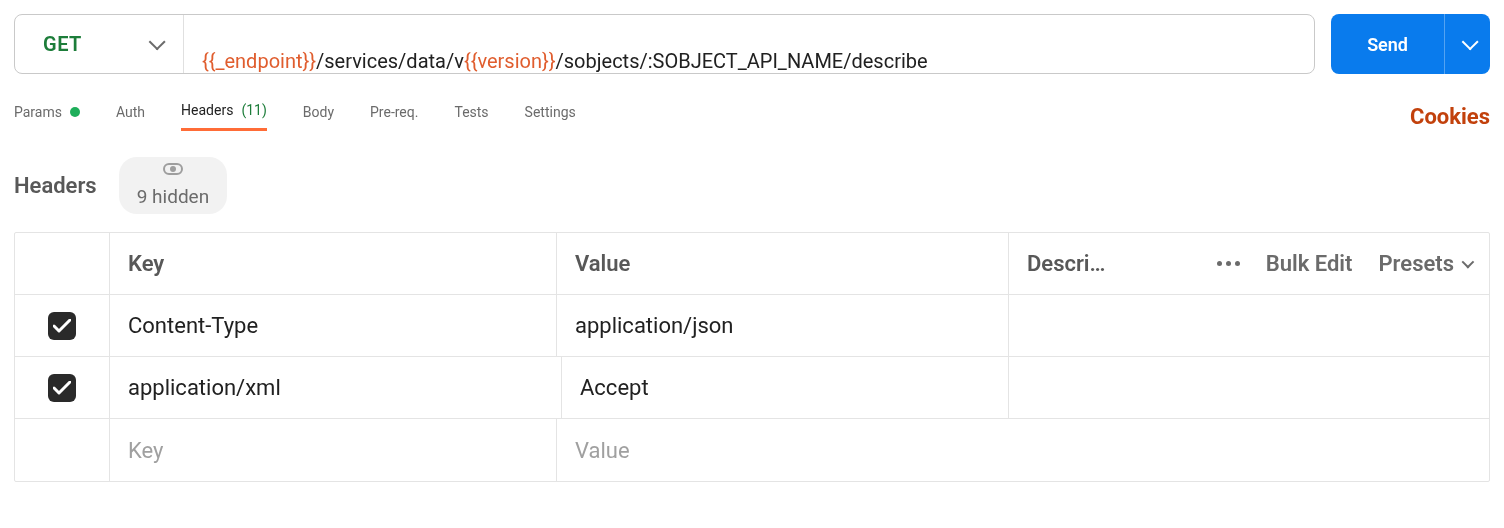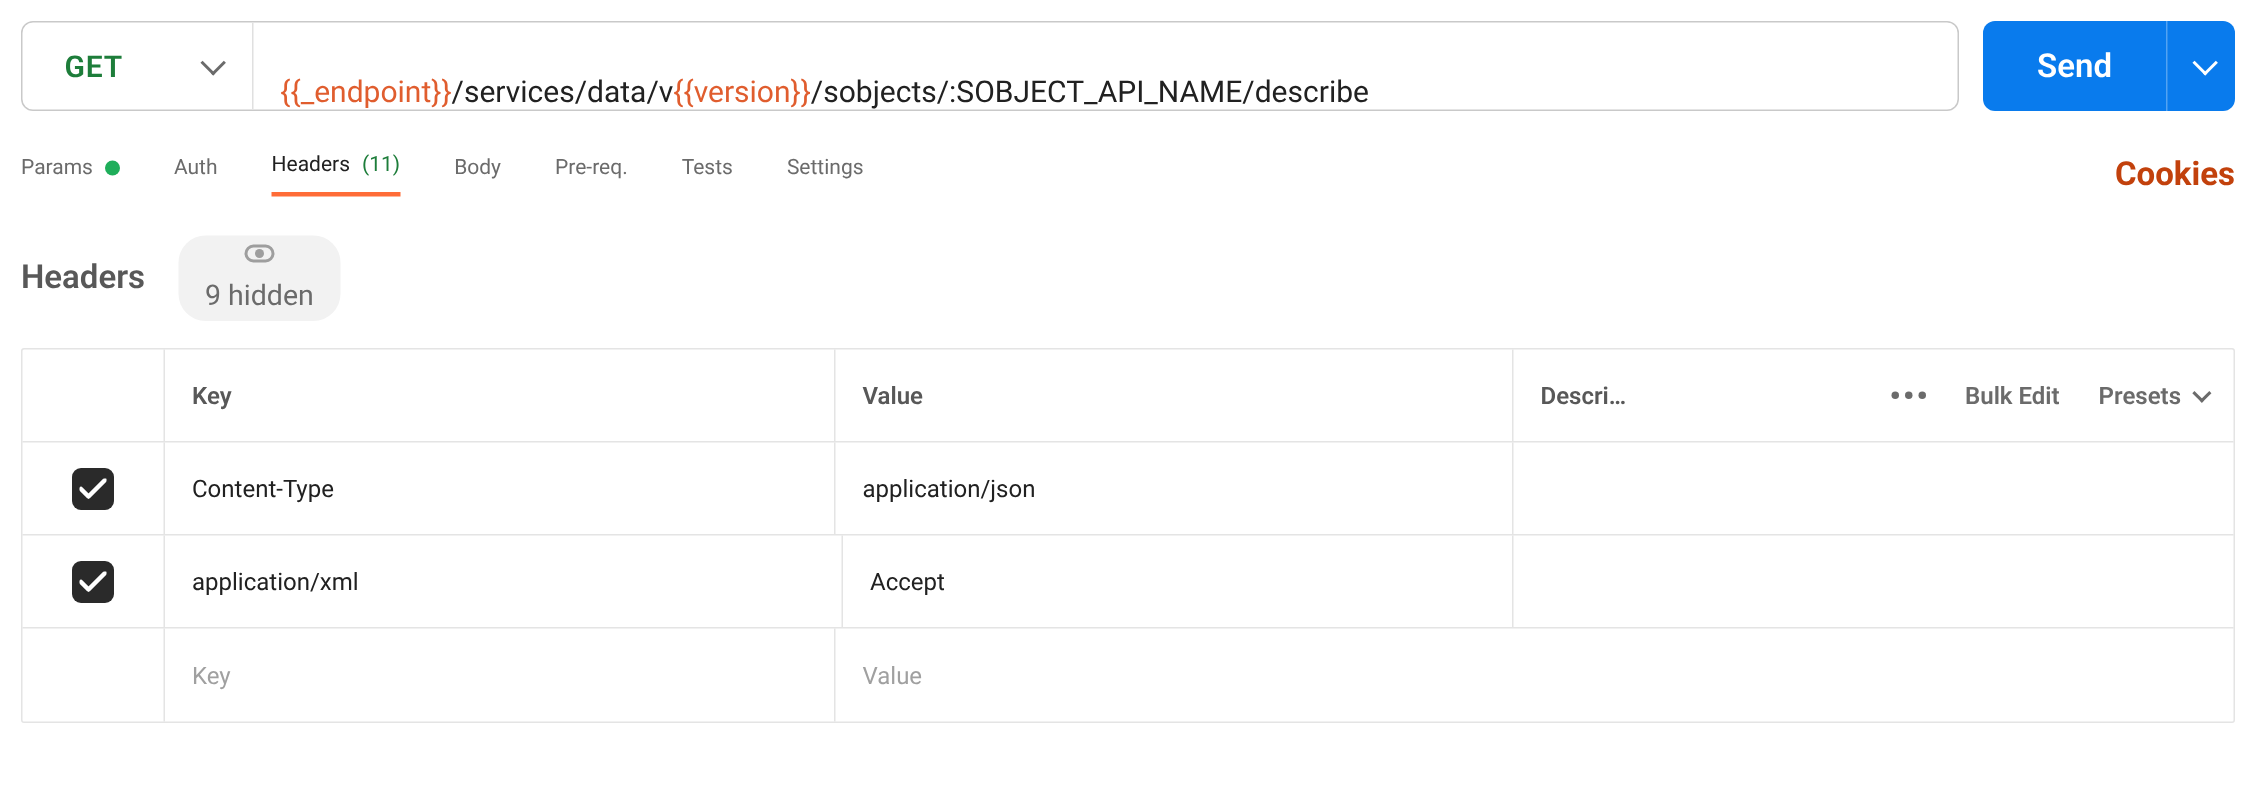--- a/index.html
+++ b/index.html
@@ -18,21 +18,21 @@
     border: 1px solid #c9c9c9;
     border-radius: 8px;
     overflow: hidden;
     height: 60px;
     background: #fff;
   }
   .method {
     display: flex;
     align-items: center;
     padding: 0 22px 0 28px;
-    gap: 52px;
+    gap: 67px;
     border-right: 1px solid #e0e0e0;
     cursor: pointer;
   }
   .method-label { color: #1d7d3a; font-weight: 600; letter-spacing: .5px; }
   .chevron-down {
     width: 12px; height: 12px;
     border-right: 2px solid #6b6b6b;
     border-bottom: 2px solid #6b6b6b;
     transform: rotate(45deg) translateY(-3px);
   }
@@ -51,21 +51,21 @@
     display: flex;
     background: #097bed;
     border-radius: 8px;
     overflow: hidden;
     height: 60px;
   }
   .send-btn {
     padding: 0 36px;
     color: #fff;
     font-weight: 600;
-    font-size: 22px;
+    font-size: 18px;
     display: flex;
     align-items: center;
     cursor: pointer;
   }
   .send-chevron {
     width: 46px;
     display: flex;
     align-items: center;
     justify-content: center;
     border-left: 1px solid rgba(255,255,255,.3);
@@ -137,21 +137,21 @@
     border: 1px solid #e4e4e4;
     border-radius: 2px;
   }
   .row { display: flex; border-bottom: 1px solid #e4e4e4; min-height: 62px; }
   .row:last-child { border-bottom: none; }
   .cell {
     border-right: 1px solid #e4e4e4;
     display: flex;
     align-items: center;
     padding: 0 18px;
-    font-size: 16px;
+    font-size: 22px;
   }
   .cell:last-child { border-right: none; }
   .col-check { width: 95px; justify-content: center; padding: 0; }
   .col-key { width: 447px; }
   .col-value { width: 452px; }
   .col-desc { flex: 1; }
   .th { color: #585858; font-weight: 600; }
   .placeholder { color: #a0a0a0; }
 
   .checkbox {

